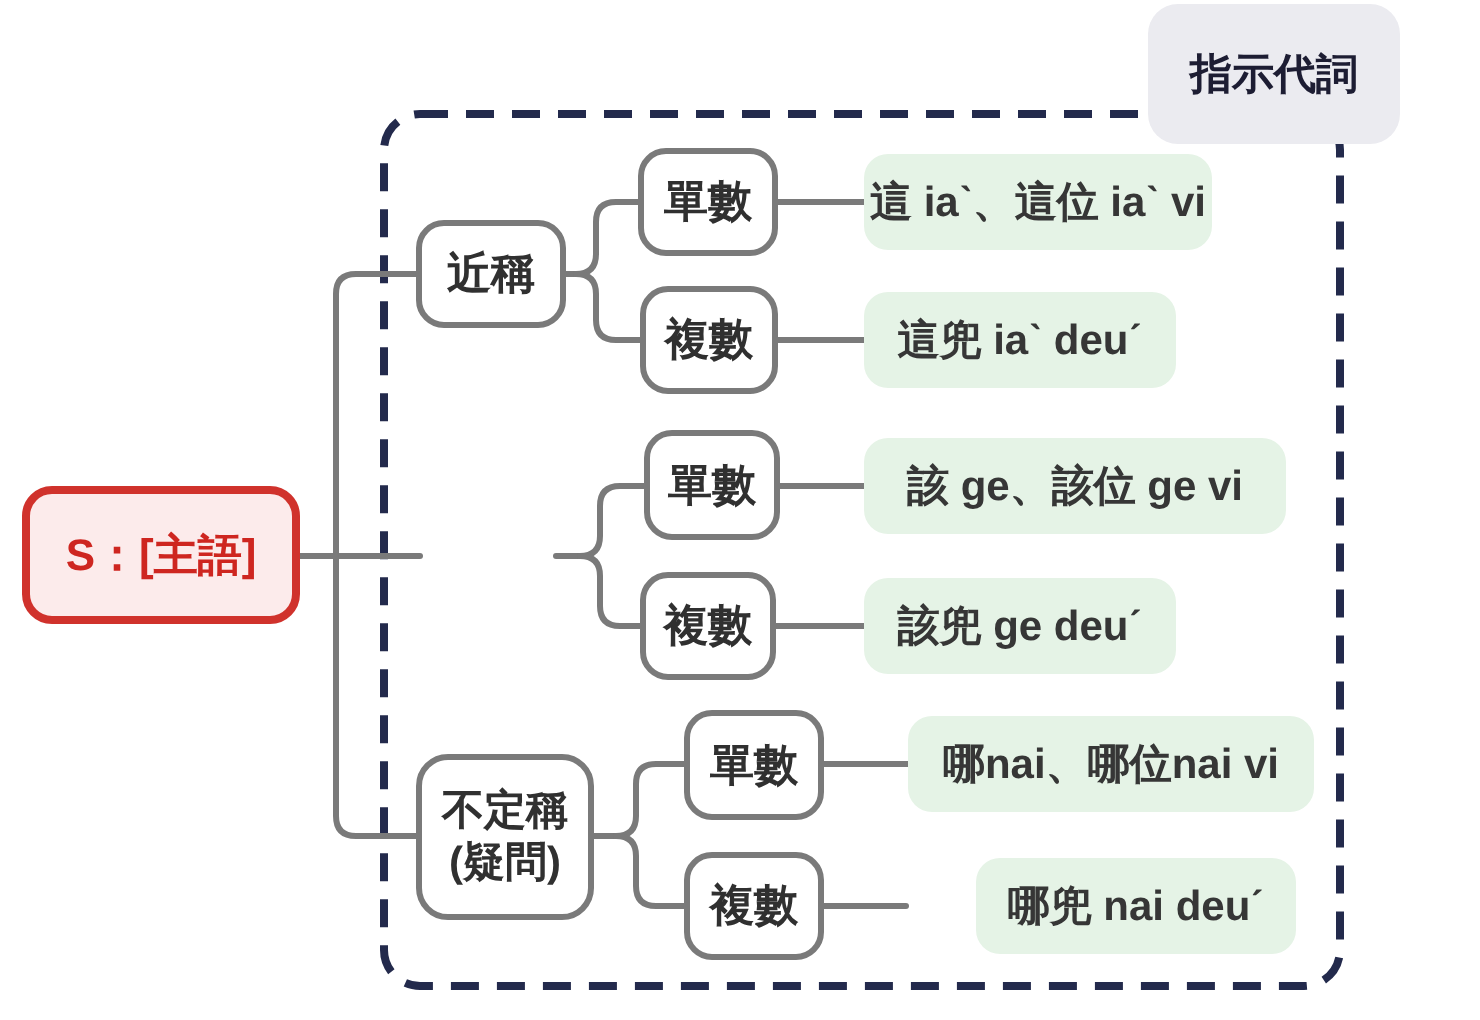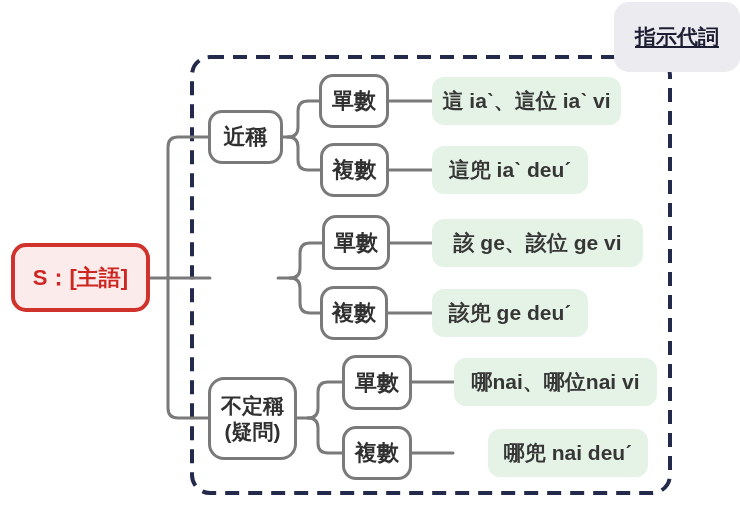--- a/index.html
+++ b/index.html
@@ -59,37 +59,37 @@
     <path class="c" d="M390,243 H432"></path>
     <path class="c" d="M388,313 H432"></path>
 
     <path class="c" d="M297,418 H308"></path>
     <path class="c" d="M308,418 Q318,418 318,408 V392 Q318,382 328,382 H342"></path>
     <path class="c" d="M308,418 Q318,418 318,428 V443 Q318,453 328,453 H342"></path>
     <path class="c" d="M412,382 H454"></path>
     <path class="c" d="M412,453 H453"></path>
   </svg>
 
-  <div class="badge" style="left:614px;top:2px;width:126px;height:70px;text-decoration:underline;">指示代詞</div>
+  <div class="badge" style="left:574px;top:2px;width:126px;height:70px;">指示代詞</div>
 
   <div class="node root" style="left:11px;top:243px;width:139px;height:69px;">S：[主語]</div>
 
   <div class="node" style="left:208px;top:110px;width:75px;height:54px;">近稱</div>
   <div class="node two" style="left:208px;top:377px;width:89px;height:83px;">
     <span>不定稱</span>
     <span>(疑問)</span>
   </div>
 
   <div class="node" style="left:319px;top:74px;width:70px;height:54px;">單數</div>
   <div class="node" style="left:320px;top:143px;width:69px;height:54px;">複數</div>
   <div class="node" style="left:322px;top:215px;width:68px;height:55px;">單數</div>
   <div class="node" style="left:320px;top:286px;width:68px;height:54px;">複數</div>
   <div class="node" style="left:342px;top:355px;width:70px;height:55px;">單數</div>
   <div class="node" style="left:342px;top:426px;width:70px;height:54px;">複數</div>
 
-  <div class="leaf" style="left:432px;top:77px;width:189px;height:48px;">這 iaˋ、這位 iaˋ vi</div>
+  <div class="leaf" style="left:432px;top:77px;width:174px;height:48px;">這 iaˋ、這位 iaˋ vi</div>
   <div class="leaf" style="left:432px;top:146px;width:156px;height:48px;">這兜 iaˋ deuˊ</div>
   <div class="leaf" style="left:432px;top:219px;width:211px;height:48px;">該 ge、該位 ge vi</div>
   <div class="leaf" style="left:432px;top:289px;width:156px;height:48px;">該兜 ge deuˊ</div>
   <div class="leaf" style="left:454px;top:358px;width:203px;height:48px;">哪nai、哪位nai vi</div>
   <div class="leaf" style="left:453px;top:429px;width:160px;height:48px;margin-left:35px;">哪兜 nai deuˊ</div>
 
 </div>
 
 </body></html>

